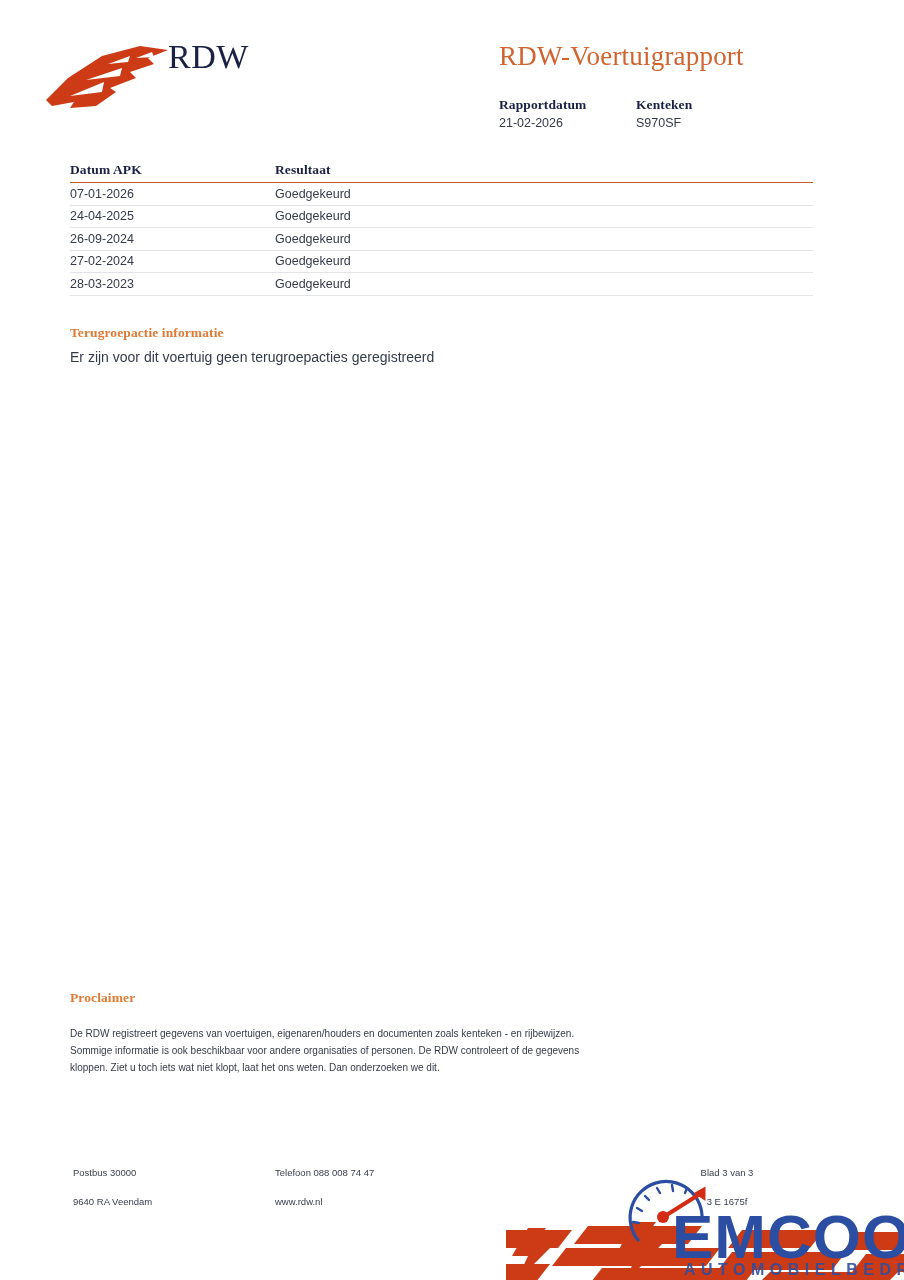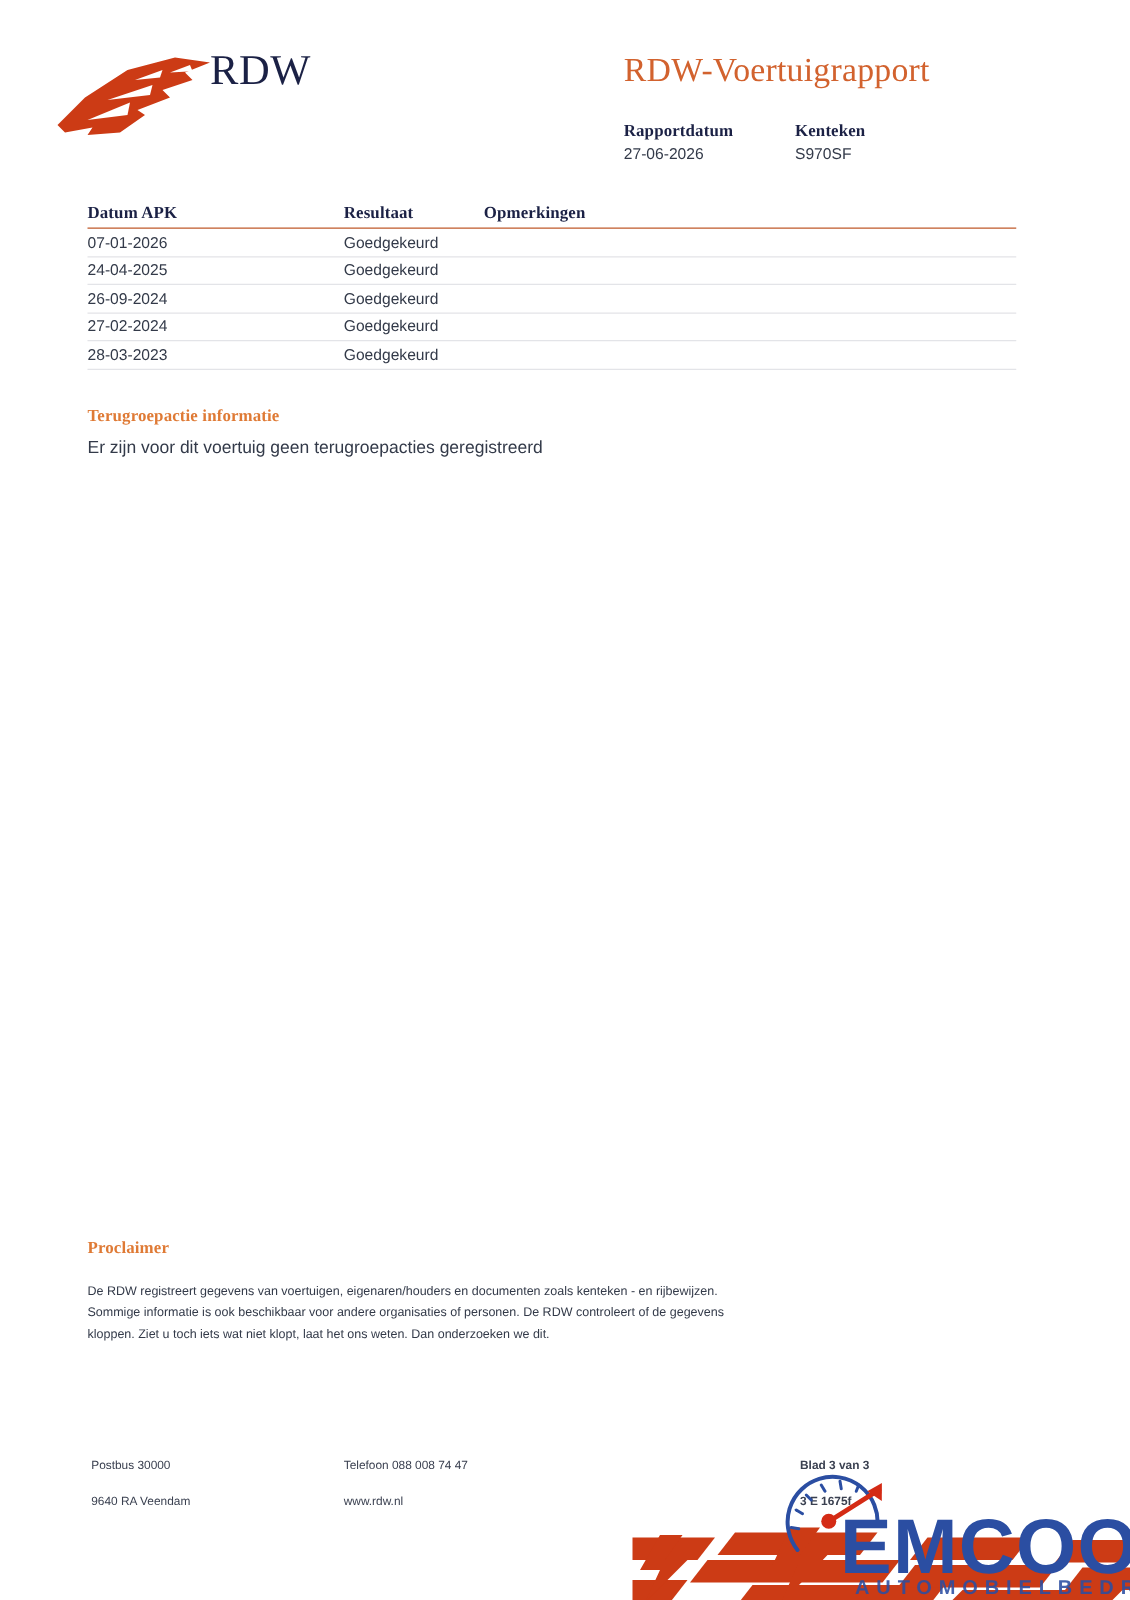--- a/index.html
+++ b/index.html
@@ -171,21 +171,21 @@
     top: 1168px;
     width: 892px;
     height: 56px;
     font-family: "Liberation Sans", sans-serif;
     font-size: 9.5px;
     color: #3a4050;
   }
   .footer .fcol { position: absolute; }
   .footer .fcol.left   { left: 73px;  width: 200px; text-align: left; }
   .footer .fcol.mid    { left: 275px; width: 240px; text-align: left; }
-  .footer .fcol.right  { left: 640px; width: 174px; text-align: left; font-weight: bold; }
+  .footer .fcol.right  { left: 640px; width: 174px; text-align: center; }
   .footer .fline { line-height: 1; margin-bottom: 19px; white-space: nowrap; }
 
   
   .emcoos {
     position: absolute;
     left: 506px;
     top: 1168px;
     width: 430px;
     height: 118px;
     pointer-events: none;
@@ -207,34 +207,33 @@
         <path d="M108 8 L92 14 L110 13 Z" fill="#ffffff"></path>
       </svg>
       <div class="logo-wordmark">RDW</div>
     </div>
 
     <div class="report-title">RDW-Voertuigrapport</div>
 
     <div class="meta">
       <div class="meta-col c1">
         <div class="meta-label">Rapportdatum</div>
-        <div class="meta-value">27-06-2026</div>
+        <div class="meta-value">21-02-2026</div>
       </div><div class="meta-col c2">
         <div class="meta-label">Kenteken</div>
         <div class="meta-value">S970SF</div>
       </div>
     </div>
 
   </div>
 
   <div class="apk-table">
     <div class="apk-row apk-head">
       <div class="cell c-date">Datum APK</div>
       <div class="cell c-result">Resultaat</div>
-      <div class="cell c-note">Opmerkingen</div>
     </div>
     <div class="apk-body">
       <div class="apk-row">
         <div class="cell c-date">07-01-2026</div>
         <div class="cell c-result">Goedgekeurd</div>
         <div class="cell c-note"></div>
       </div>
       <div class="apk-row">
         <div class="cell c-date">24-04-2025</div>
         <div class="cell c-result">Goedgekeurd</div>

